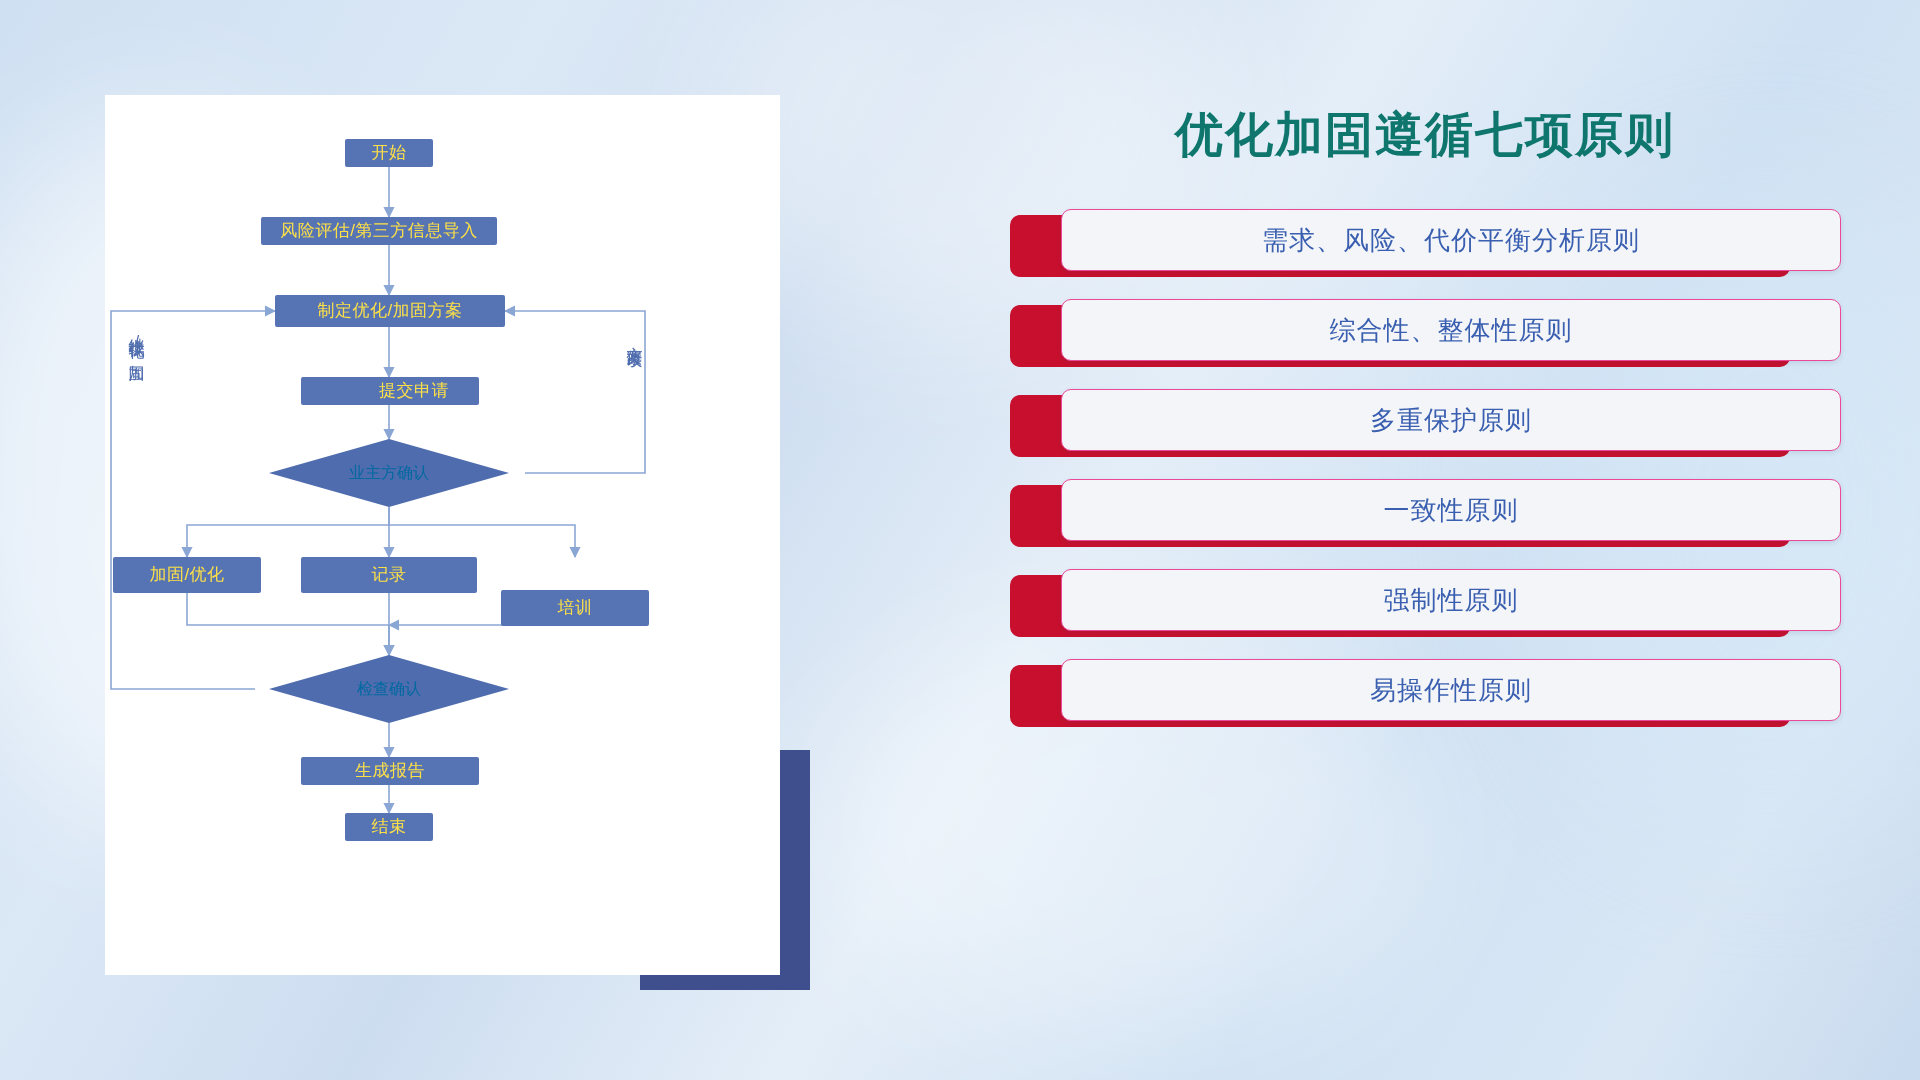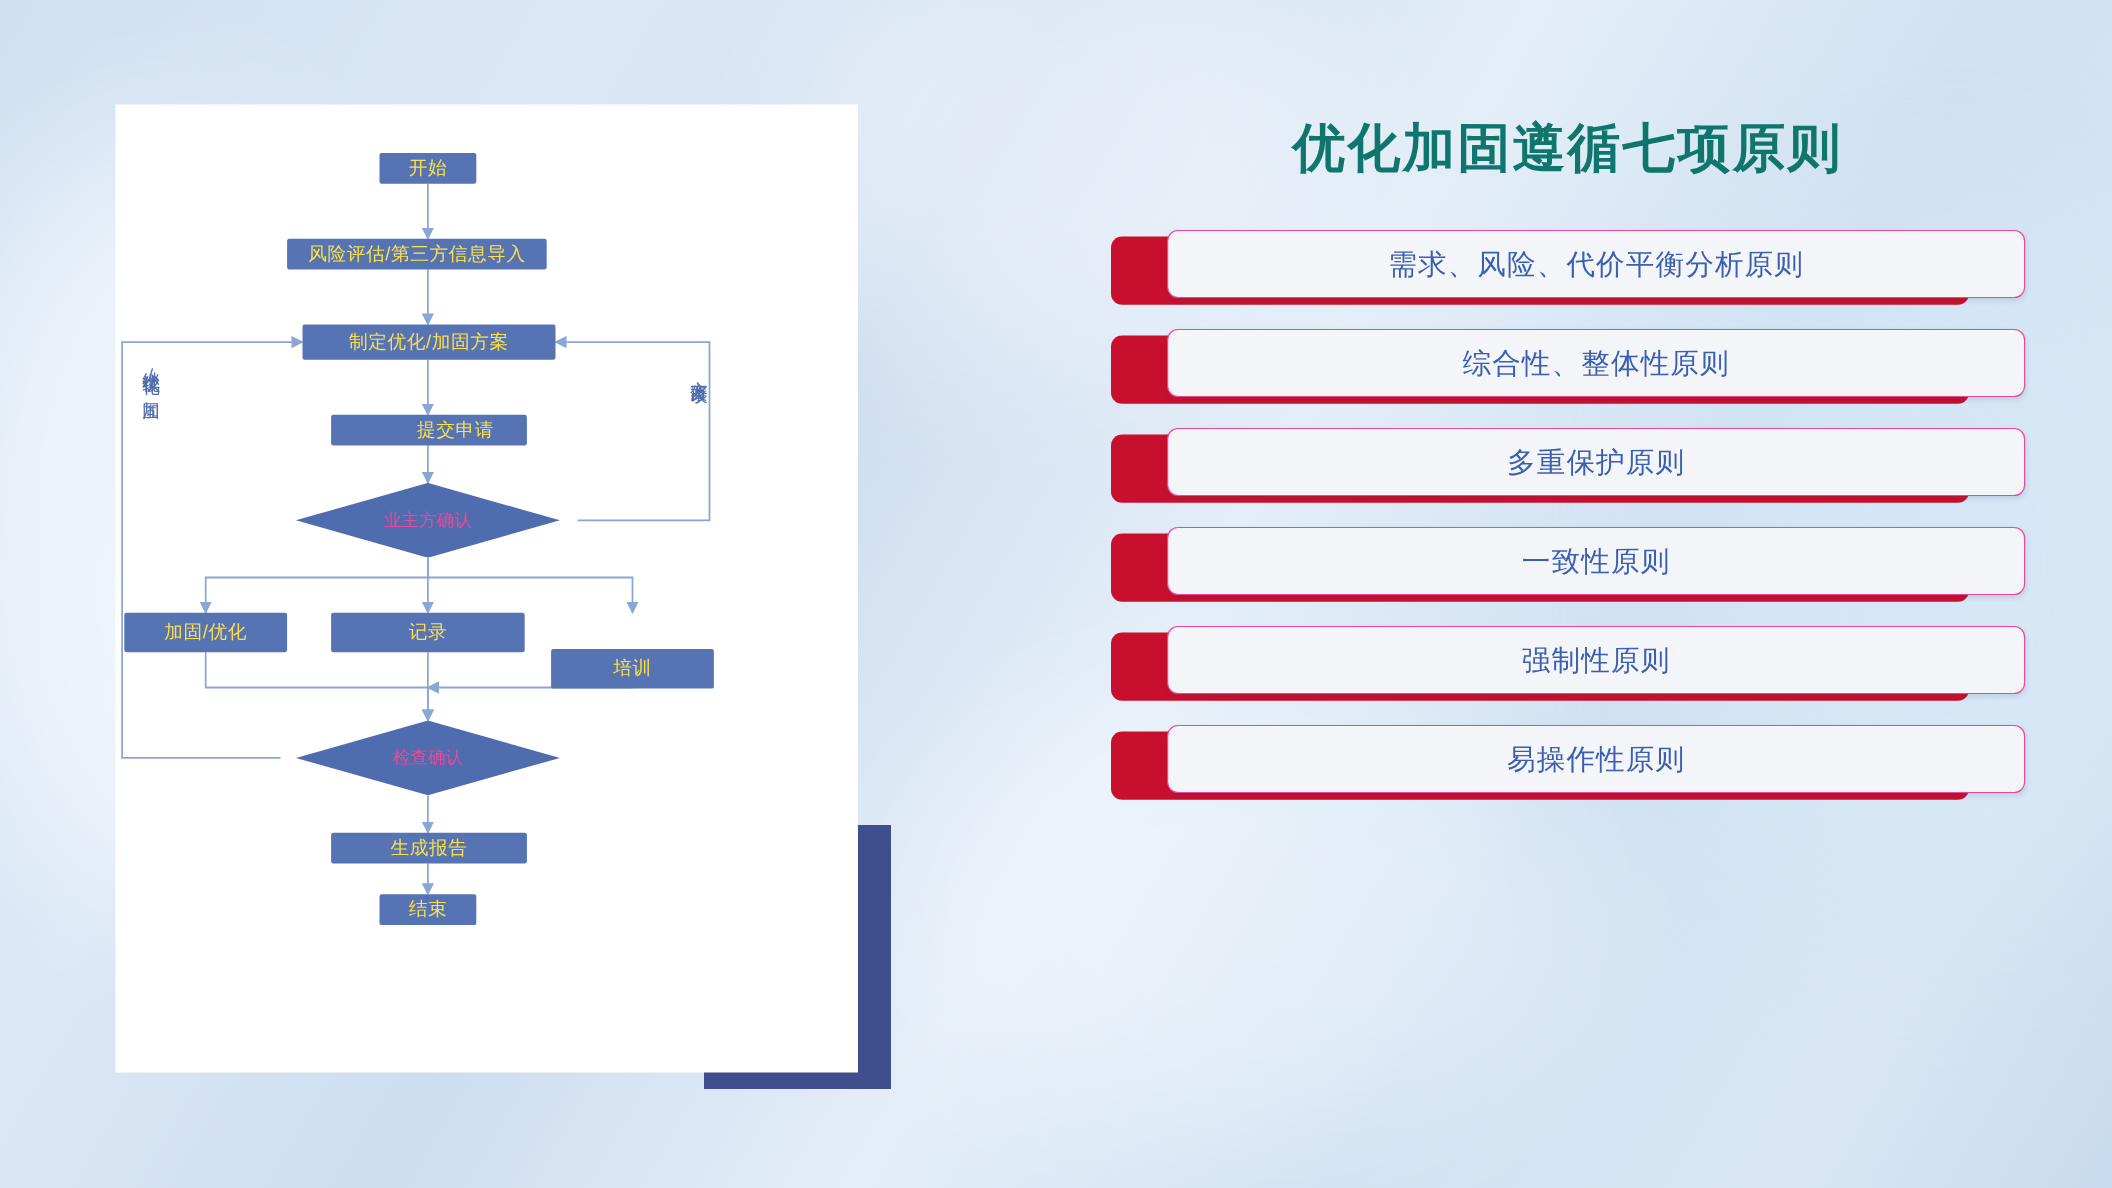--- a/index.html
+++ b/index.html
@@ -75,21 +75,21 @@
   .diamond-shape {
     position: absolute;
     left: 0; top: 0;
     width: 100%;
     height: 100%;
     background: #4e6cae;
     clip-path: polygon(50% 0%, 100% 50%, 50% 100%, 0% 50%);
   }
   .diamond-label {
     position: relative;
-    color: #ec4899;
+    color: #0369a1;
     font-size: 16px;
     z-index: 2;
     text-align: center;
   }
   .vlabel {
     position: absolute;
     color: #4e6cae;
     font-size: 16px;
     writing-mode: vertical-rl;
     text-orientation: upright;

